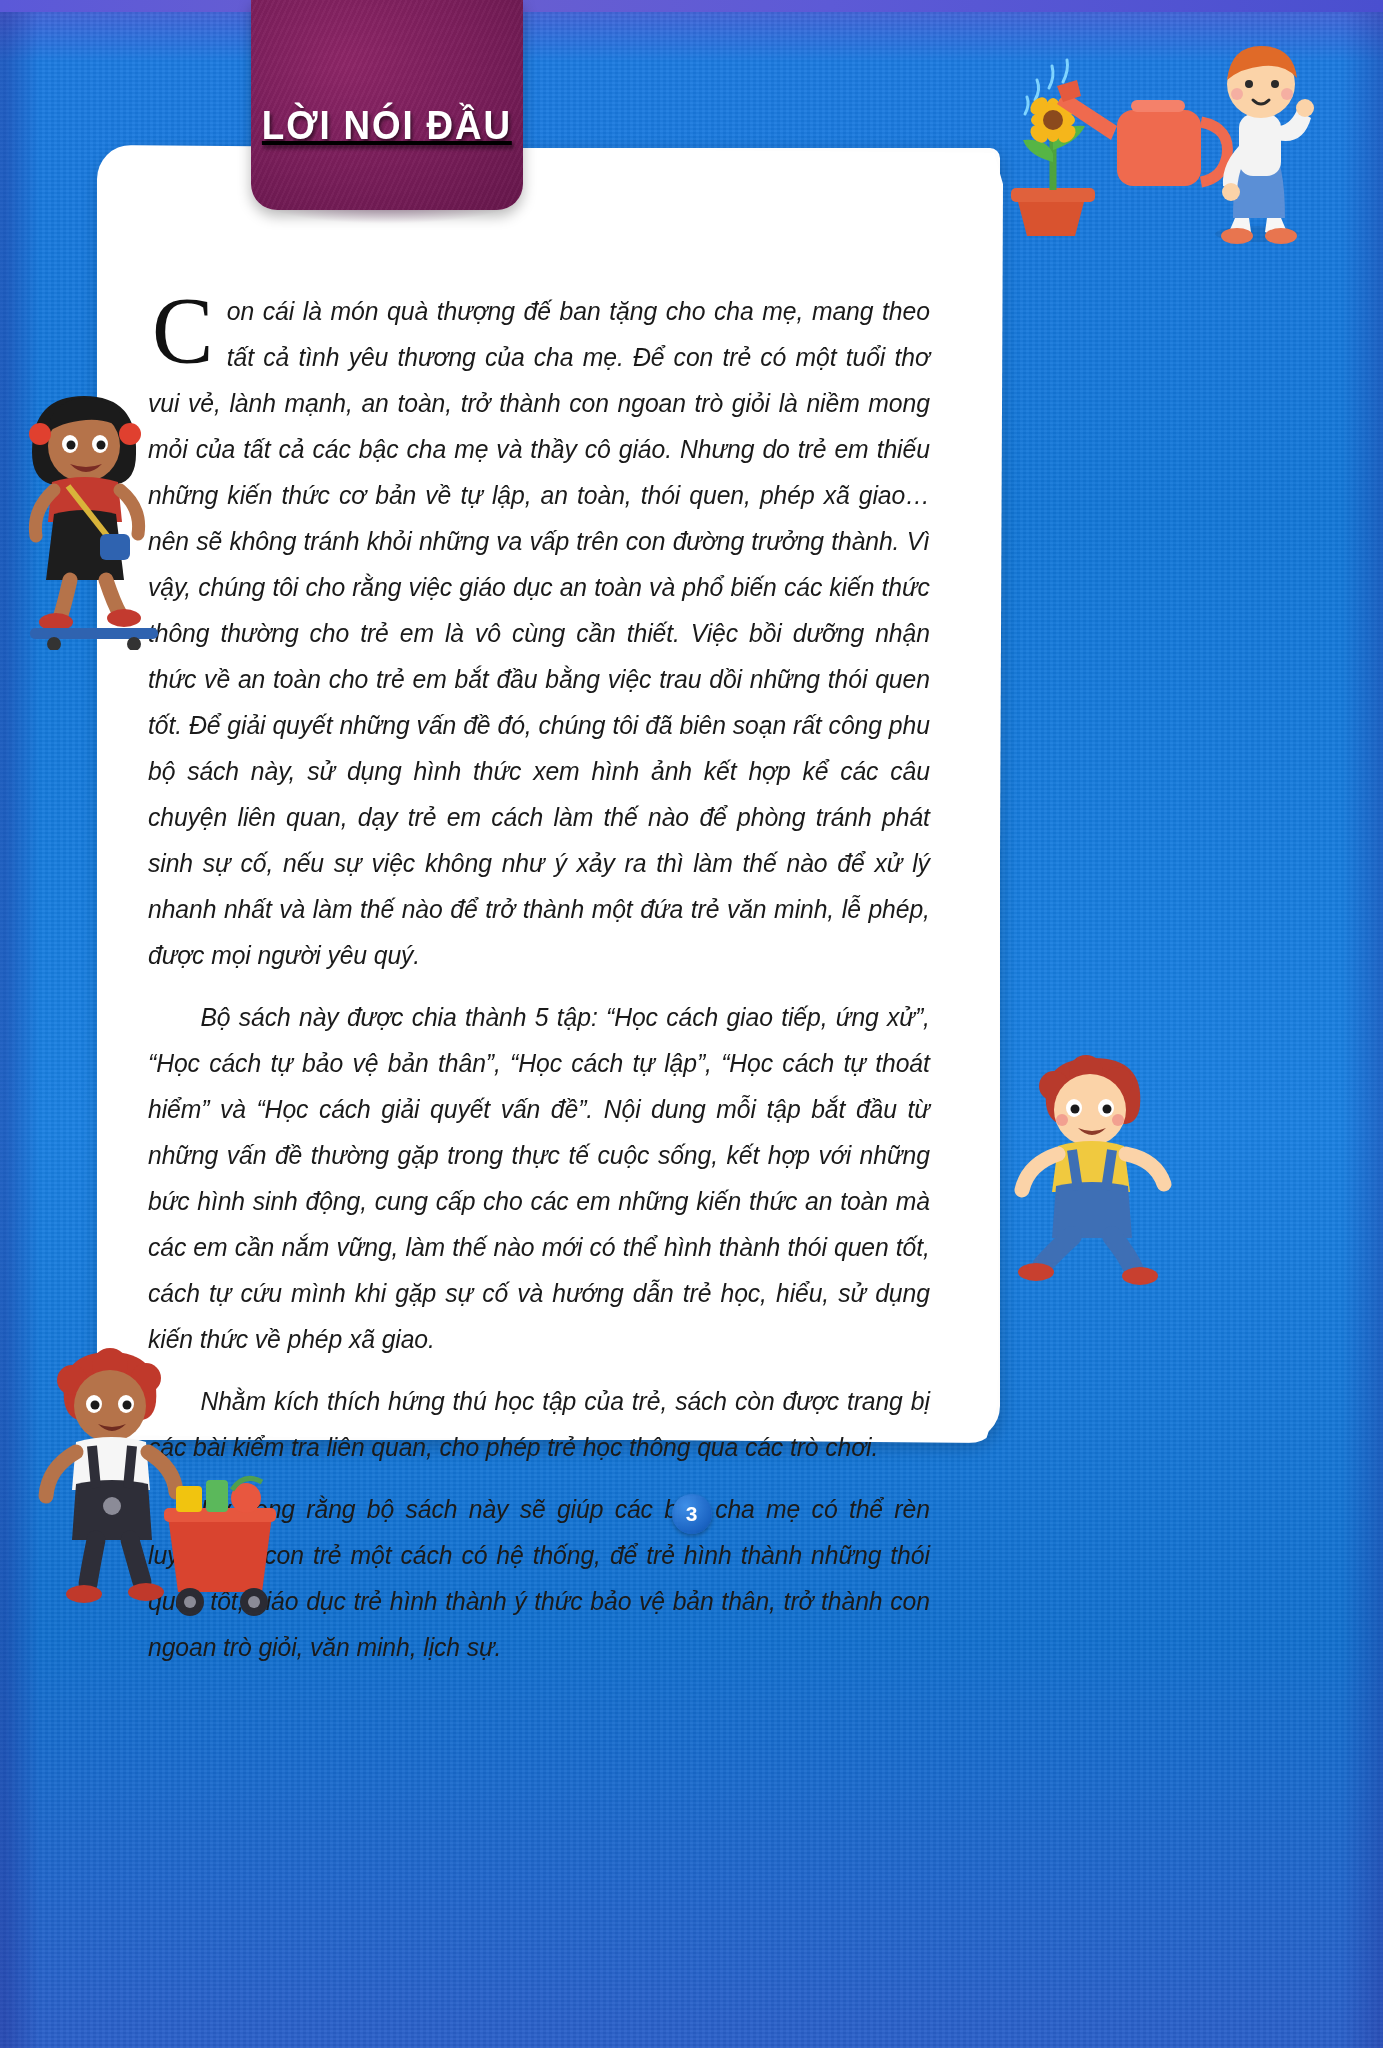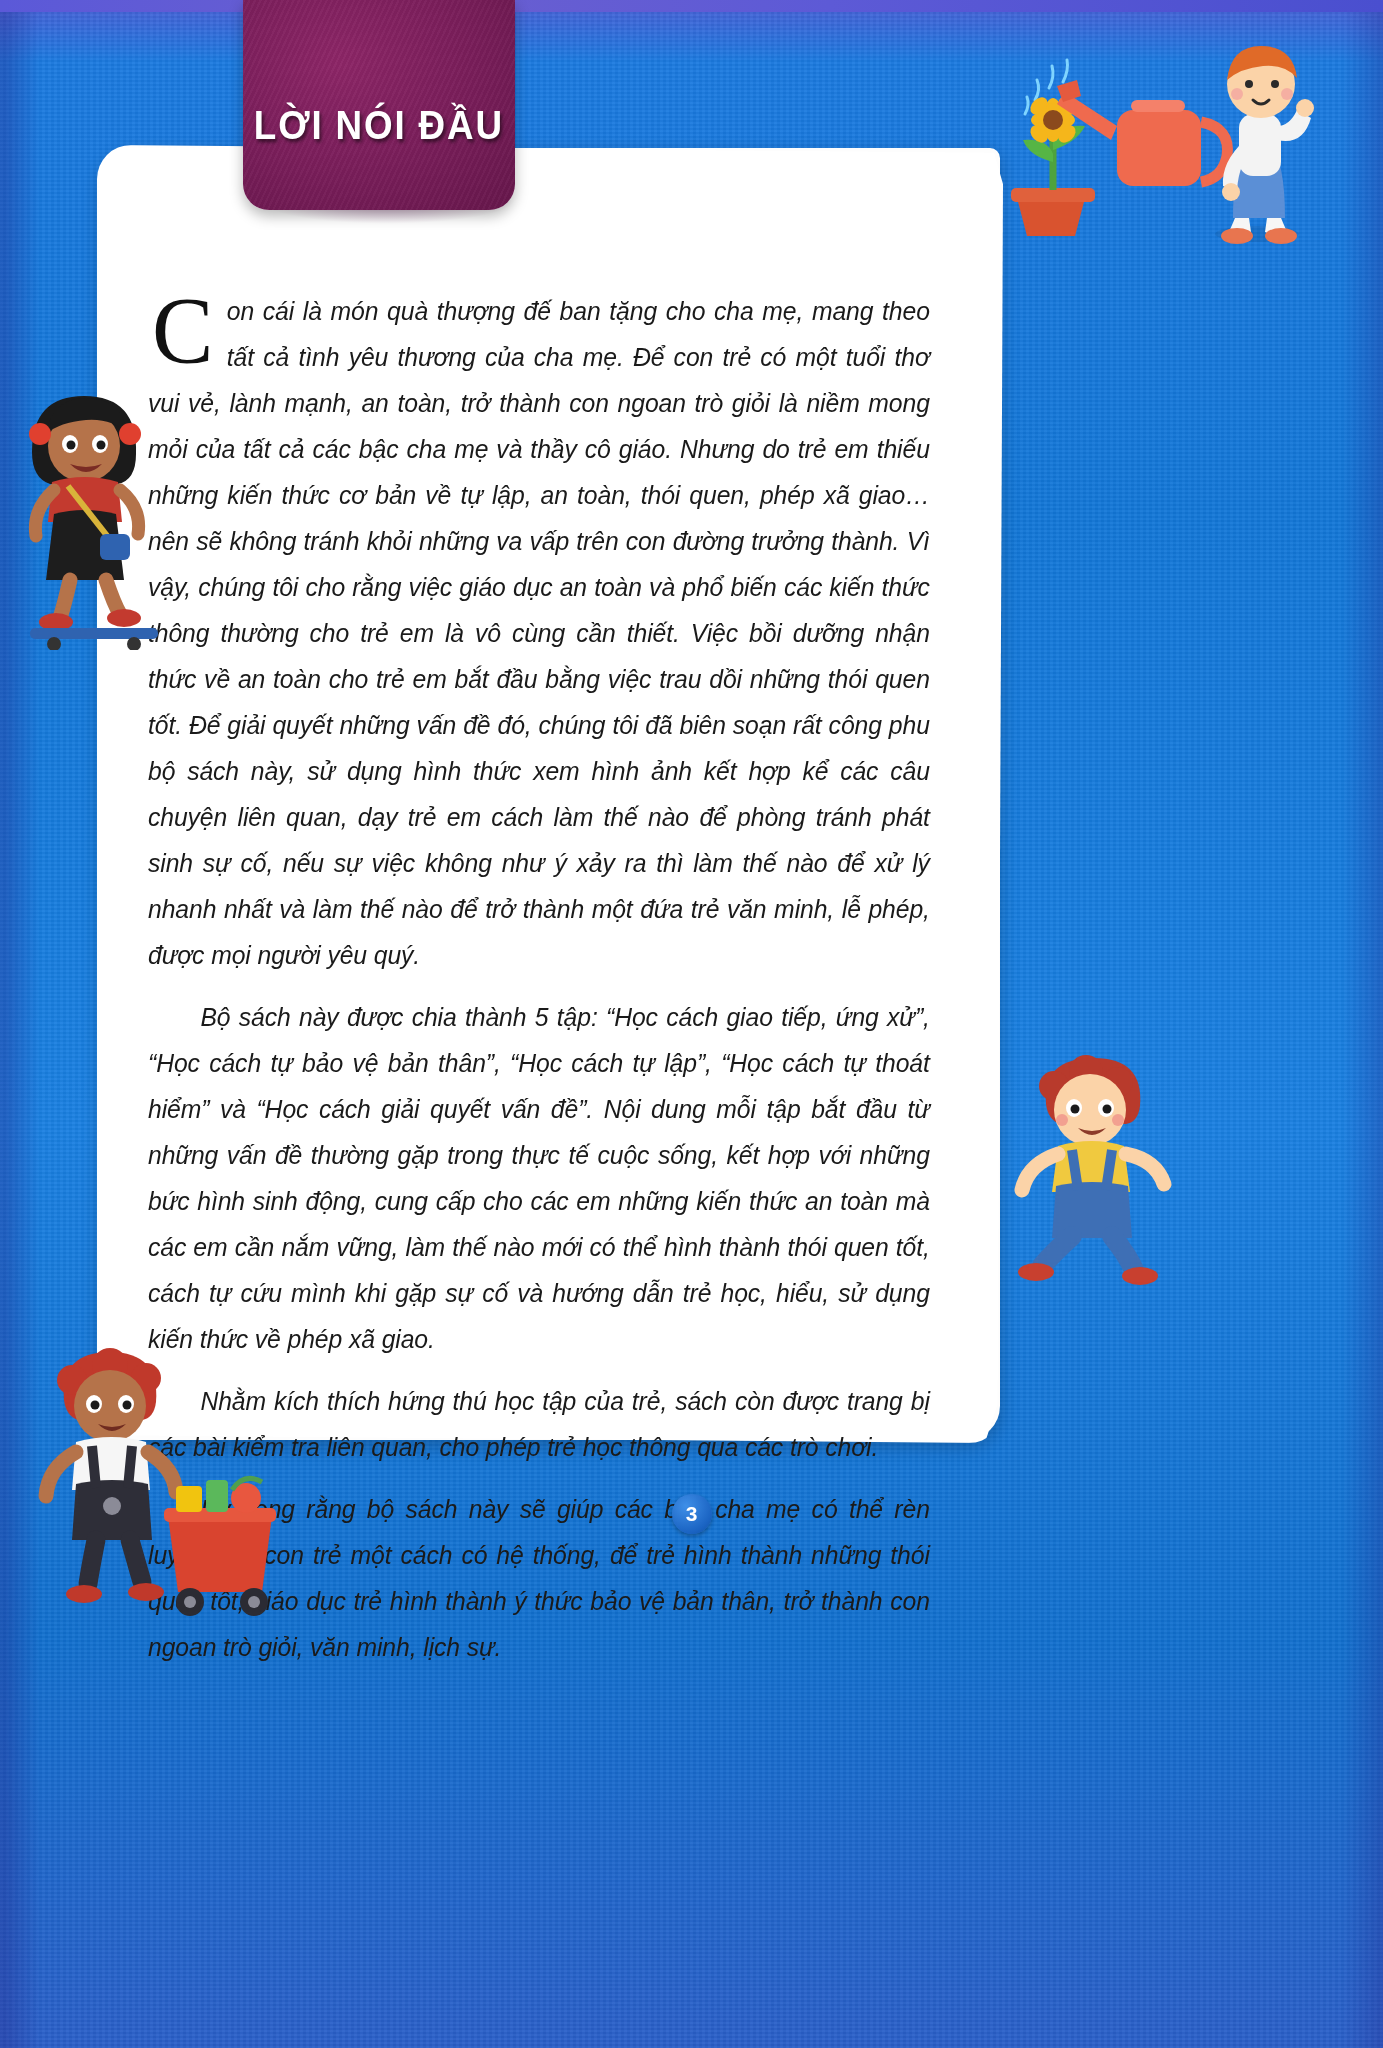--- a/index.html
+++ b/index.html
@@ -50,28 +50,28 @@
   .card:before{
     content:"";position:absolute;inset:-3px;
     border-radius:34px 12px 34px 12px;
     background:#ffffff;
     z-index:-1;
     clip-path:polygon(0% 2%,1% 0%,99% .6%,100% 3%,99.4% 97%,98% 100%,1.5% 99.4%,0% 96%);
   }
 
   
   .banner{
-    position:absolute;left:243px;top:0;width:272px;height:210px;
+    position:absolute;left:251px;top:0;width:272px;height:210px;
     background:
       radial-gradient(ellipse at 35% 30%,#8d2667 0%,#7c1f5c 45%,#66174b 100%);
     border-bottom-left-radius:26px;
     border-bottom-right-radius:26px;
     box-shadow:0 6px 14px rgba(0,0,0,.28);
     z-index:9;
-    display:flex;align-items:flex-end;justify-content:center;
+    display:flex;align-items:flex-end;justify-content:center;text-decoration:underline;
   }
   .banner:before{
     content:"";position:absolute;inset:0;
     border-bottom-left-radius:26px;border-bottom-right-radius:26px;
     background:
       repeating-linear-gradient(115deg,rgba(255,255,255,.05) 0 2px,rgba(0,0,0,.05) 2px 5px);
     opacity:.55;
   }
   .banner-title{
     position:relative;

